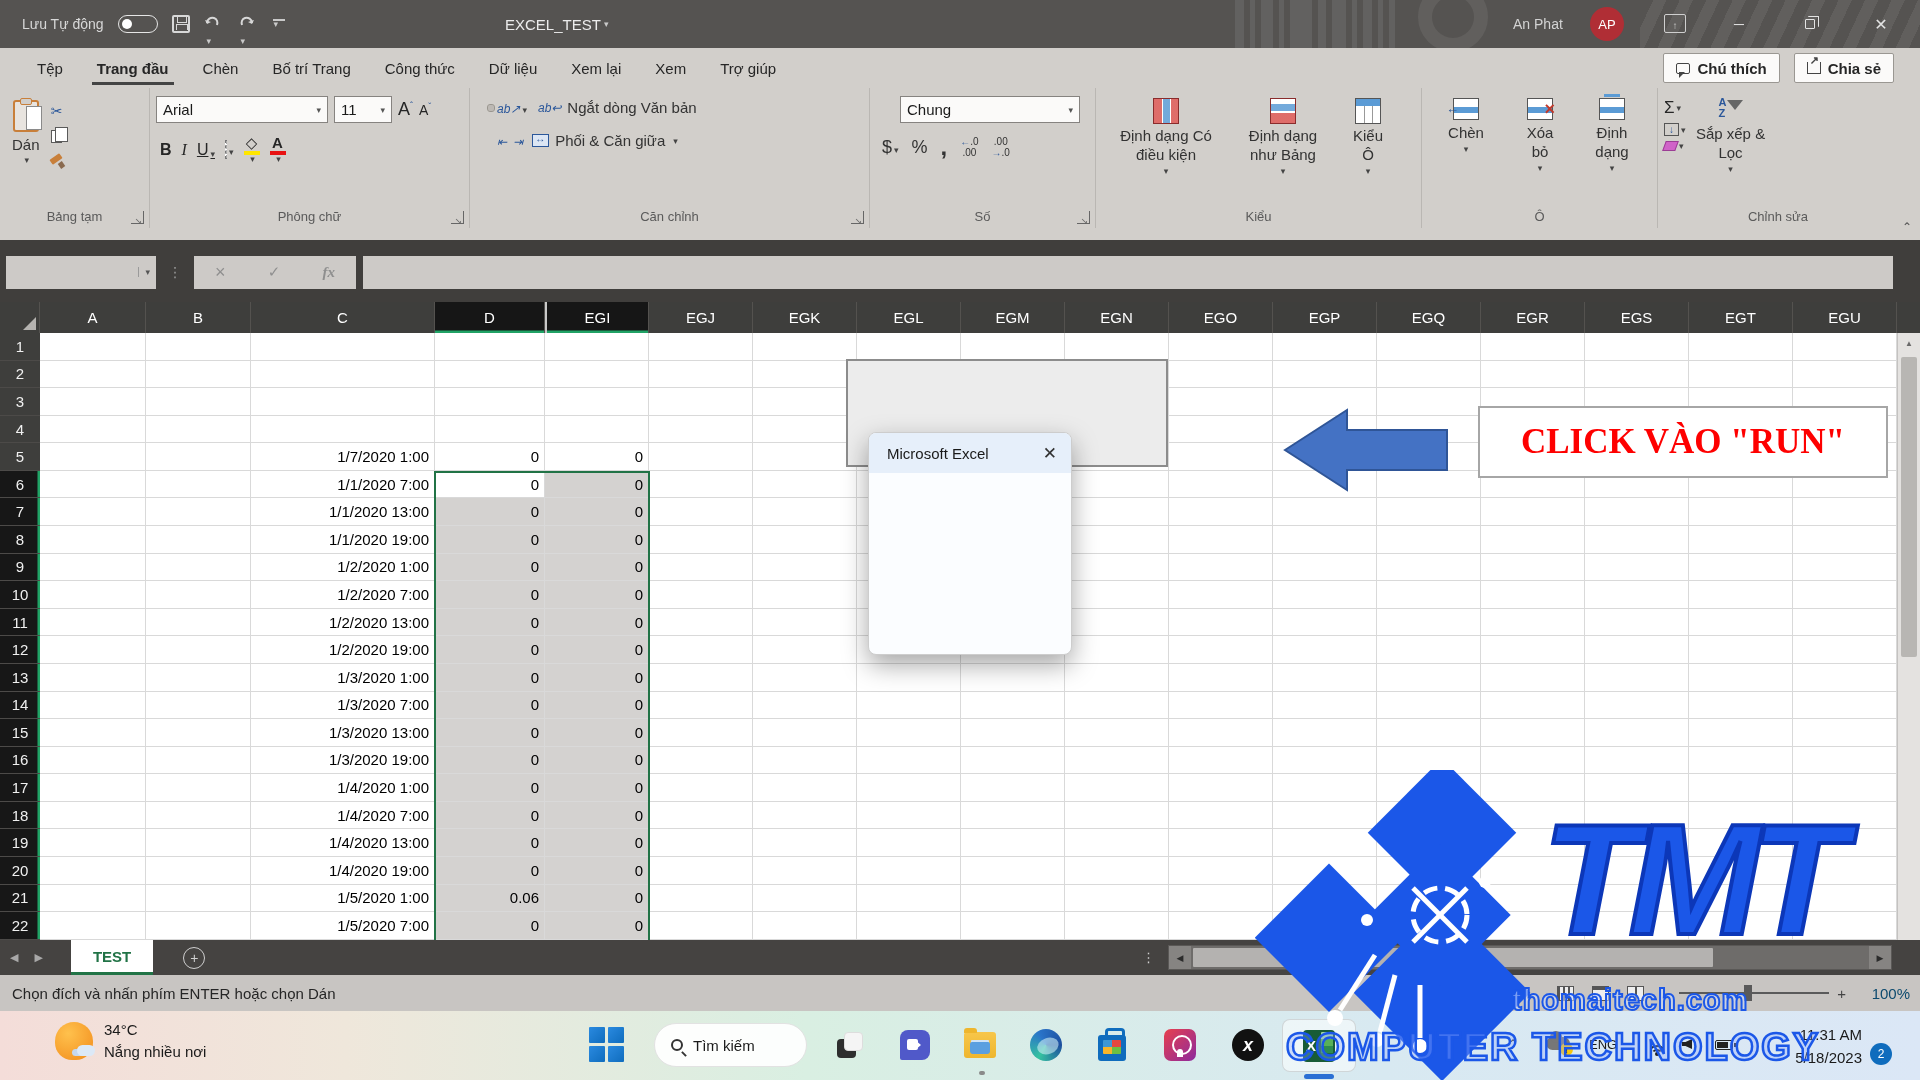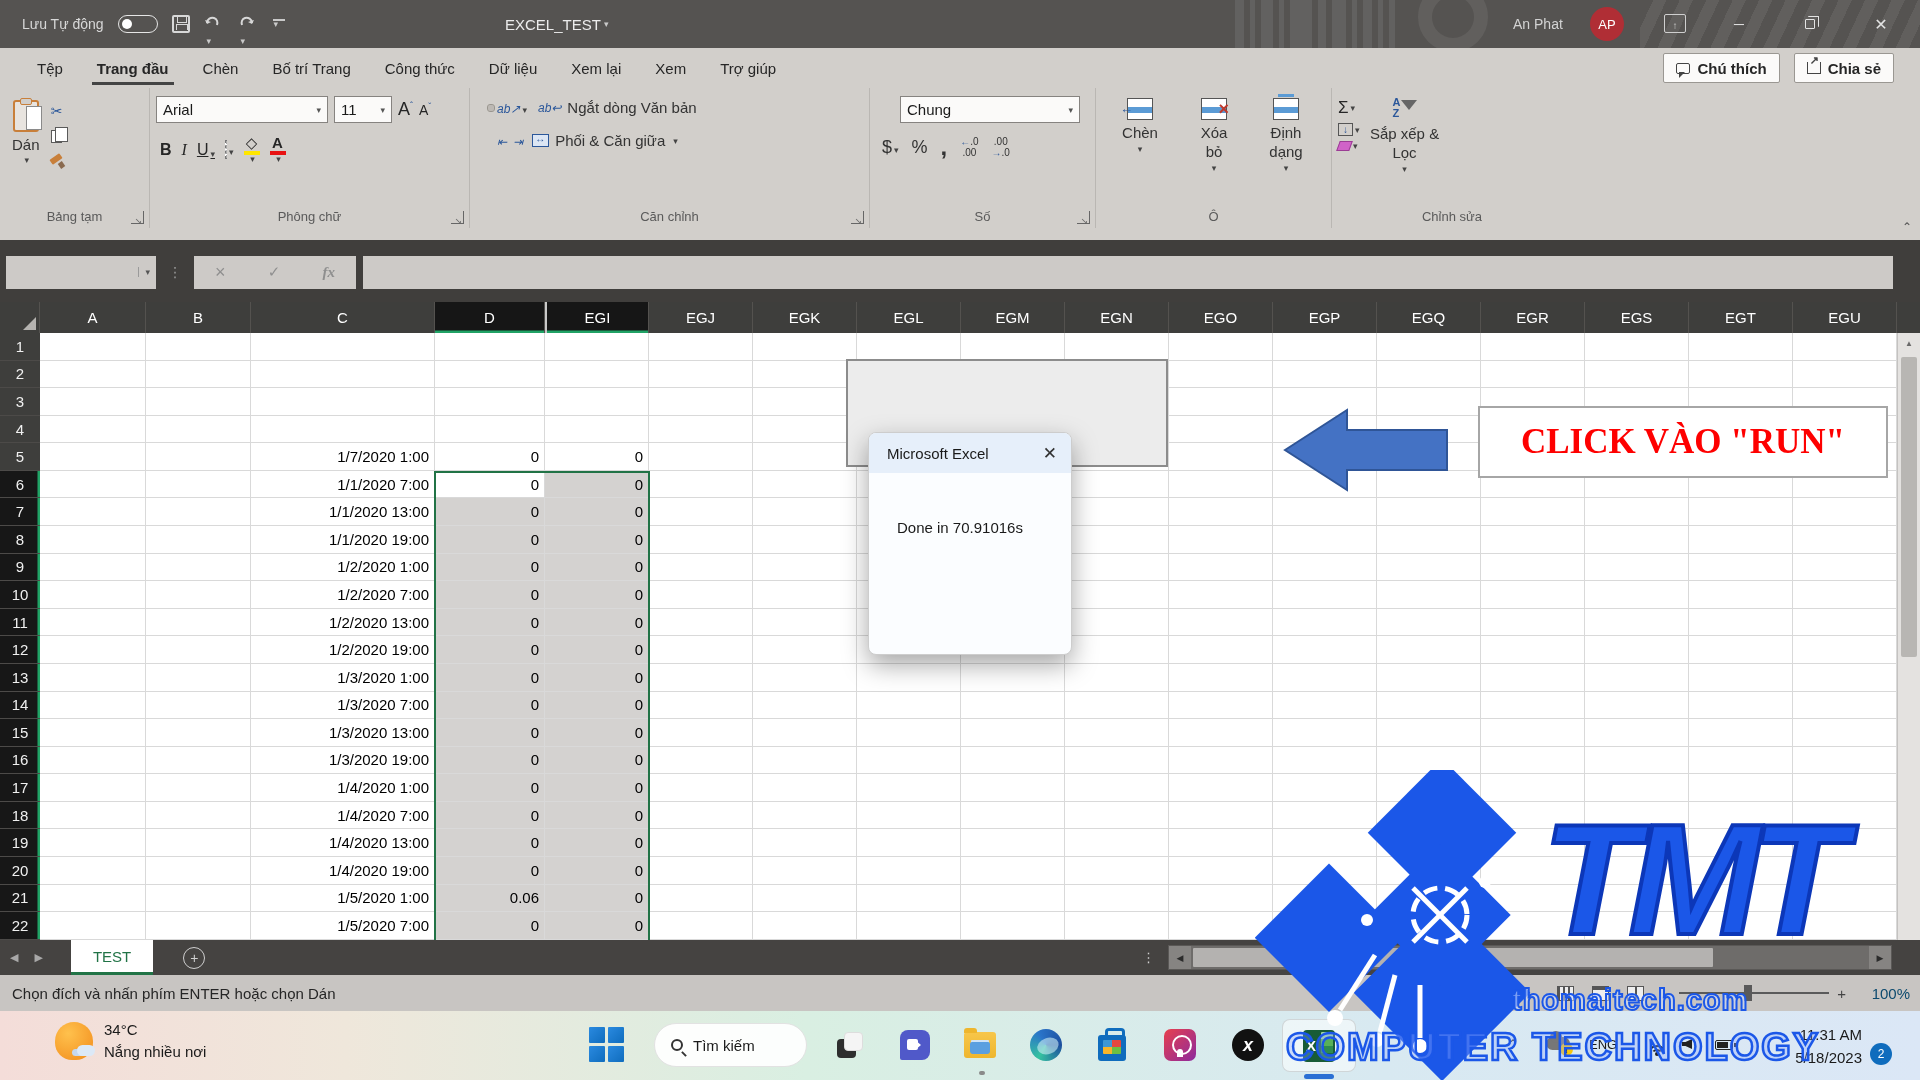--- a/index.html
+++ b/index.html
@@ -167,21 +167,21 @@
   .dlg-body { height:108px; display:flex; align-items:center; padding-left:28px; font-size:15px; color:#1a1a1a; background:#fbfdff; }
   .dlg-foot { height:75px; background:#f0f0f0; position:relative; }
   .dlg-ok { position:absolute; left:65px; top:15px; width:109px; height:37px; background:#fdfdfd; border:1.5px solid #2e7cd6; border-radius:5px; font-size:15px; color:#1a1a1a; display:flex; align-items:center; justify-content:center; }
   .blue-arrow { position:absolute; left:1283px; top:408px; z-index:30; }
   .annot { position:absolute; left:1478px; top:406px; width:410px; height:72px; background:#fff; border:2px solid #a6a6a6; z-index:30; display:flex; align-items:center; justify-content:center; }
   .annot span { font-family:"Liberation Serif", serif; font-weight:bold; font-size:35px; color:#fe0000; white-space:nowrap; }
 
   
   .sheettabs { height:35px; background:#454341; display:flex; align-items:stretch; position:relative; }
   .st-nav { color:#a8a8a8; font-size:11px; display:flex; align-items:center; padding:0 10px; gap:16px; }
-  .st-tab { background:#fff; color:#217346; font-weight:normal; font-size:15px; display:flex; align-items:center; padding:0 22px; border-bottom:3px solid #217346; margin-left:18px; }
+  .st-tab { background:#fff; color:#217346; font-weight:bold; font-size:15px; display:flex; align-items:center; padding:0 22px; border-bottom:3px solid #217346; margin-left:18px; }
   .st-add { width:22px; height:22px; border:1.5px solid #cfcfcf; border-radius:50%; color:#cfcfcf; font-size:14px; display:flex; align-items:center; justify-content:center; align-self:center; margin-left:30px; }
   .st-dots { position:absolute; left:1142px; top:0; bottom:0; display:flex; align-items:center; color:#cfcfcf; font-size:13px; }
   .hscroll { position:absolute; left:1168px; right:28px; top:5px; height:25px; background:#6e6c6a; border:1px solid #5a5856; display:flex; align-items:stretch; }
   .hs-arrow { width:22px; display:flex; align-items:center; justify-content:center; color:#2b2b2b; font-size:9px; background:#868482; }
   .hs-track { flex:1; position:relative; }
   .hs-thumb { position:absolute; left:2px; top:2px; bottom:2px; width:520px; background:#b4b2b0; border-radius:1px; }
   .statusbar { height:36px; background:#c8c5c2; display:flex; align-items:center; padding-left:12px; font-size:15px; color:#262626; position:relative; }
   .sb-right { position:absolute; right:10px; top:0; height:36px; display:flex; align-items:center; gap:18px; }
   .view-ic { width:17px; height:15px; border:1.5px solid #555; background:#eee; }
   .view-ic.v1 { background:repeating-linear-gradient(90deg,#555 0 2px,#eee 2px 5px); }
@@ -419,20 +419,35 @@
           <span style="font-size:18px">%</span>
           <span style="font-size:24px;font-weight:bold">,</span>
           <span class="dec"><b>←</b>.0<br>.00</span>
           <span class="dec">.00<br><b>→</b>.0</span>
         </div>
       </div>
       <div class="rg-label">Số</div>
       <div class="rg-launch"></div>
     </div>
 
+    <div class="rgroup" style="width:326px; display:flex">
+      <div class="style-btn caret-u" style="width:128px">
+        <span class="cf-ic"></span>
+        <span>Định dạng Có điều kiện</span>
+      </div>
+      <div class="style-btn caret-u" style="width:106px">
+        <span class="cf-ic t2"></span>
+        <span>Định dạng như Bảng</span>
+      </div>
+      <div class="style-btn caret-u" style="width:64px">
+        <span class="grid-ic"></span>
+        <span style="width:44px">Kiểu Ô</span>
+      </div>
+      <div class="rg-label">Kiểu</div>
+    </div>
 
     <div class="rgroup" style="width:236px; display:flex">
       <div class="cell-btn caret-u" style="width:76px">
         <span class="cells-ic ins"></span>
         <span>Chèn</span>
       </div>
       <div class="cell-btn caret-u" style="width:72px">
         <span class="cells-ic del"></span>
         <span style="width:42px">Xóa bỏ</span>
       </div>
@@ -950,23 +965,20 @@
     </div>
 
     <div class="run-shape" style="top:57px; left:846px; position:absolute"></div>
   </div>
 
   <div class="dialog">
     <div class="dlg-title">
       <span>Microsoft Excel</span>
       <span class="dlg-close">✕</span>
     </div>
-    <div class="dlg-body">
-        <span>Done in 70.91016s</span>
-      </div>
   </div>
 
   <svg class="blue-arrow" width="166" height="84" viewBox="0 0 166 84">
     <polygon points="2,42 64,2 64,22 164,22 164,62 64,62 64,82" fill="#4472c4" stroke="#2f5597" stroke-width="2"></polygon>
   </svg>
 
   <div class="annot">
     <span>CLICK VÀO "RUN"</span>
   </div>
 

